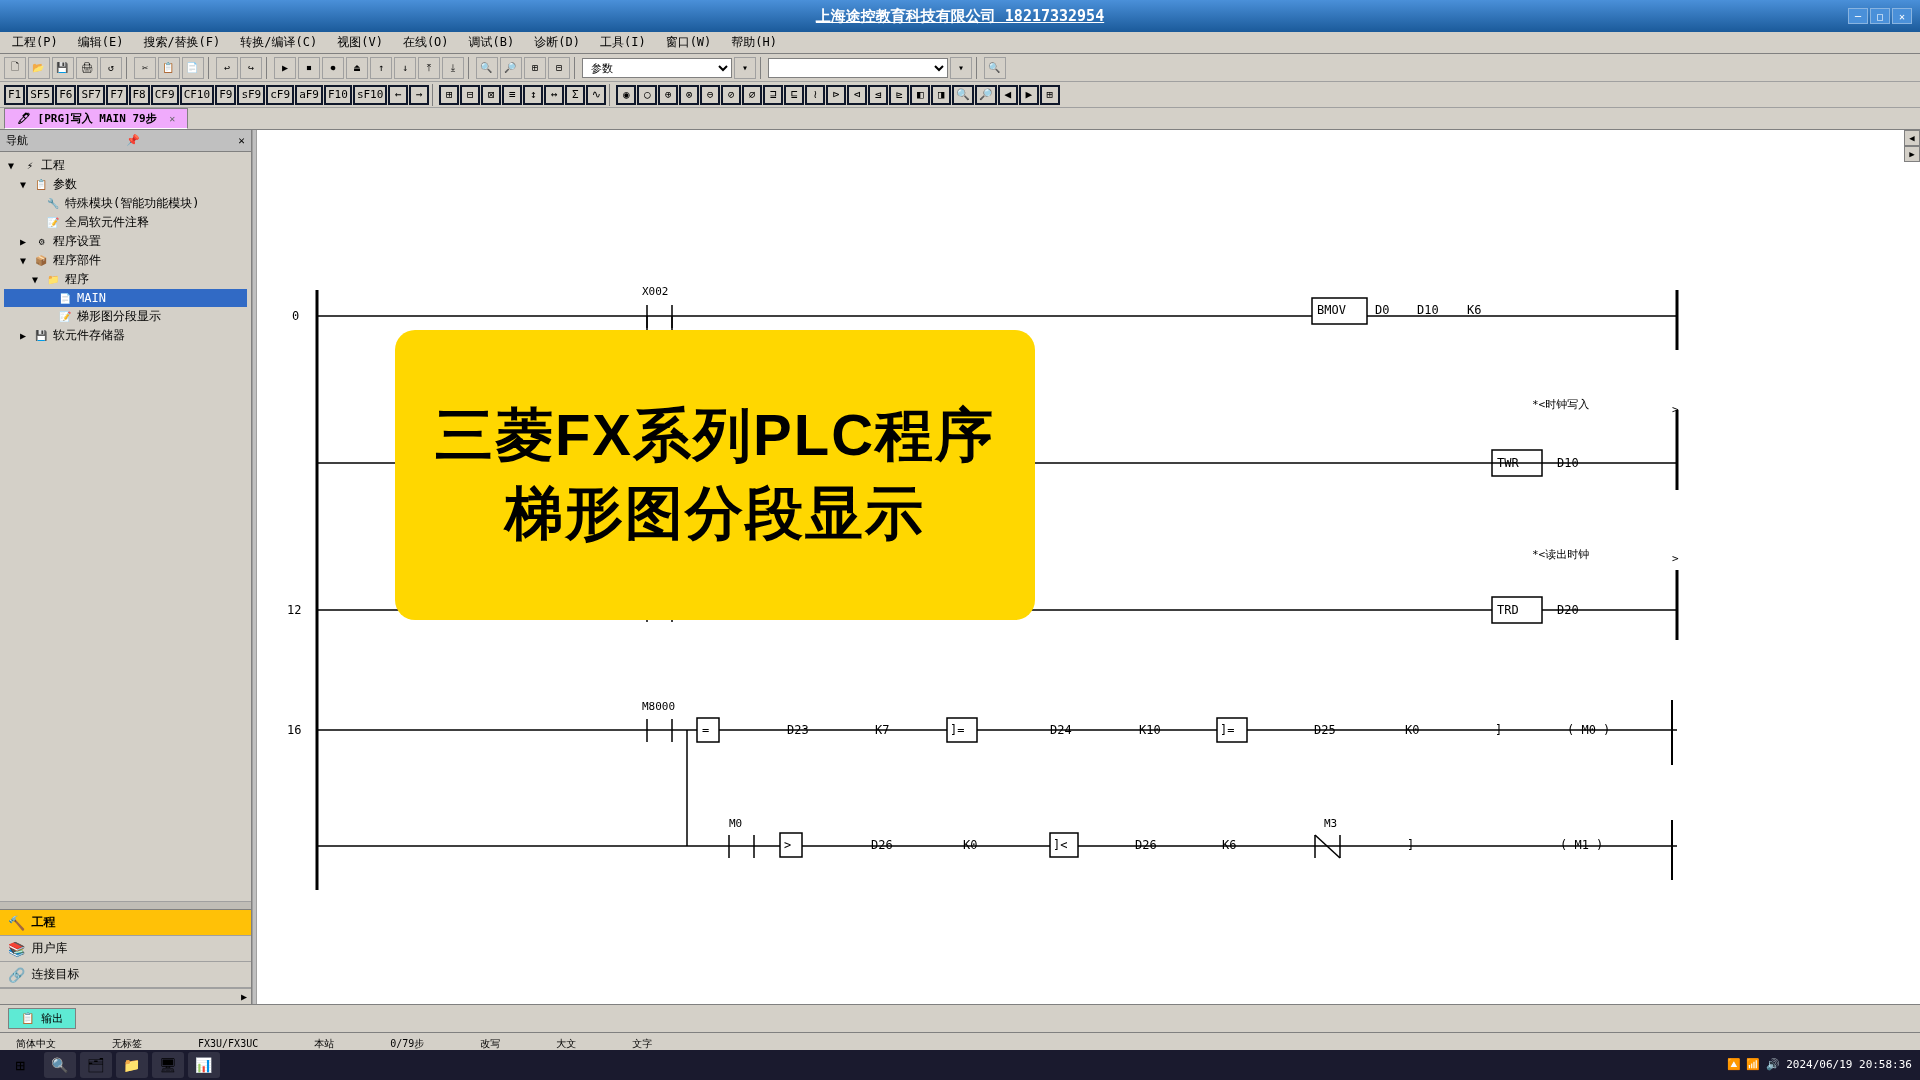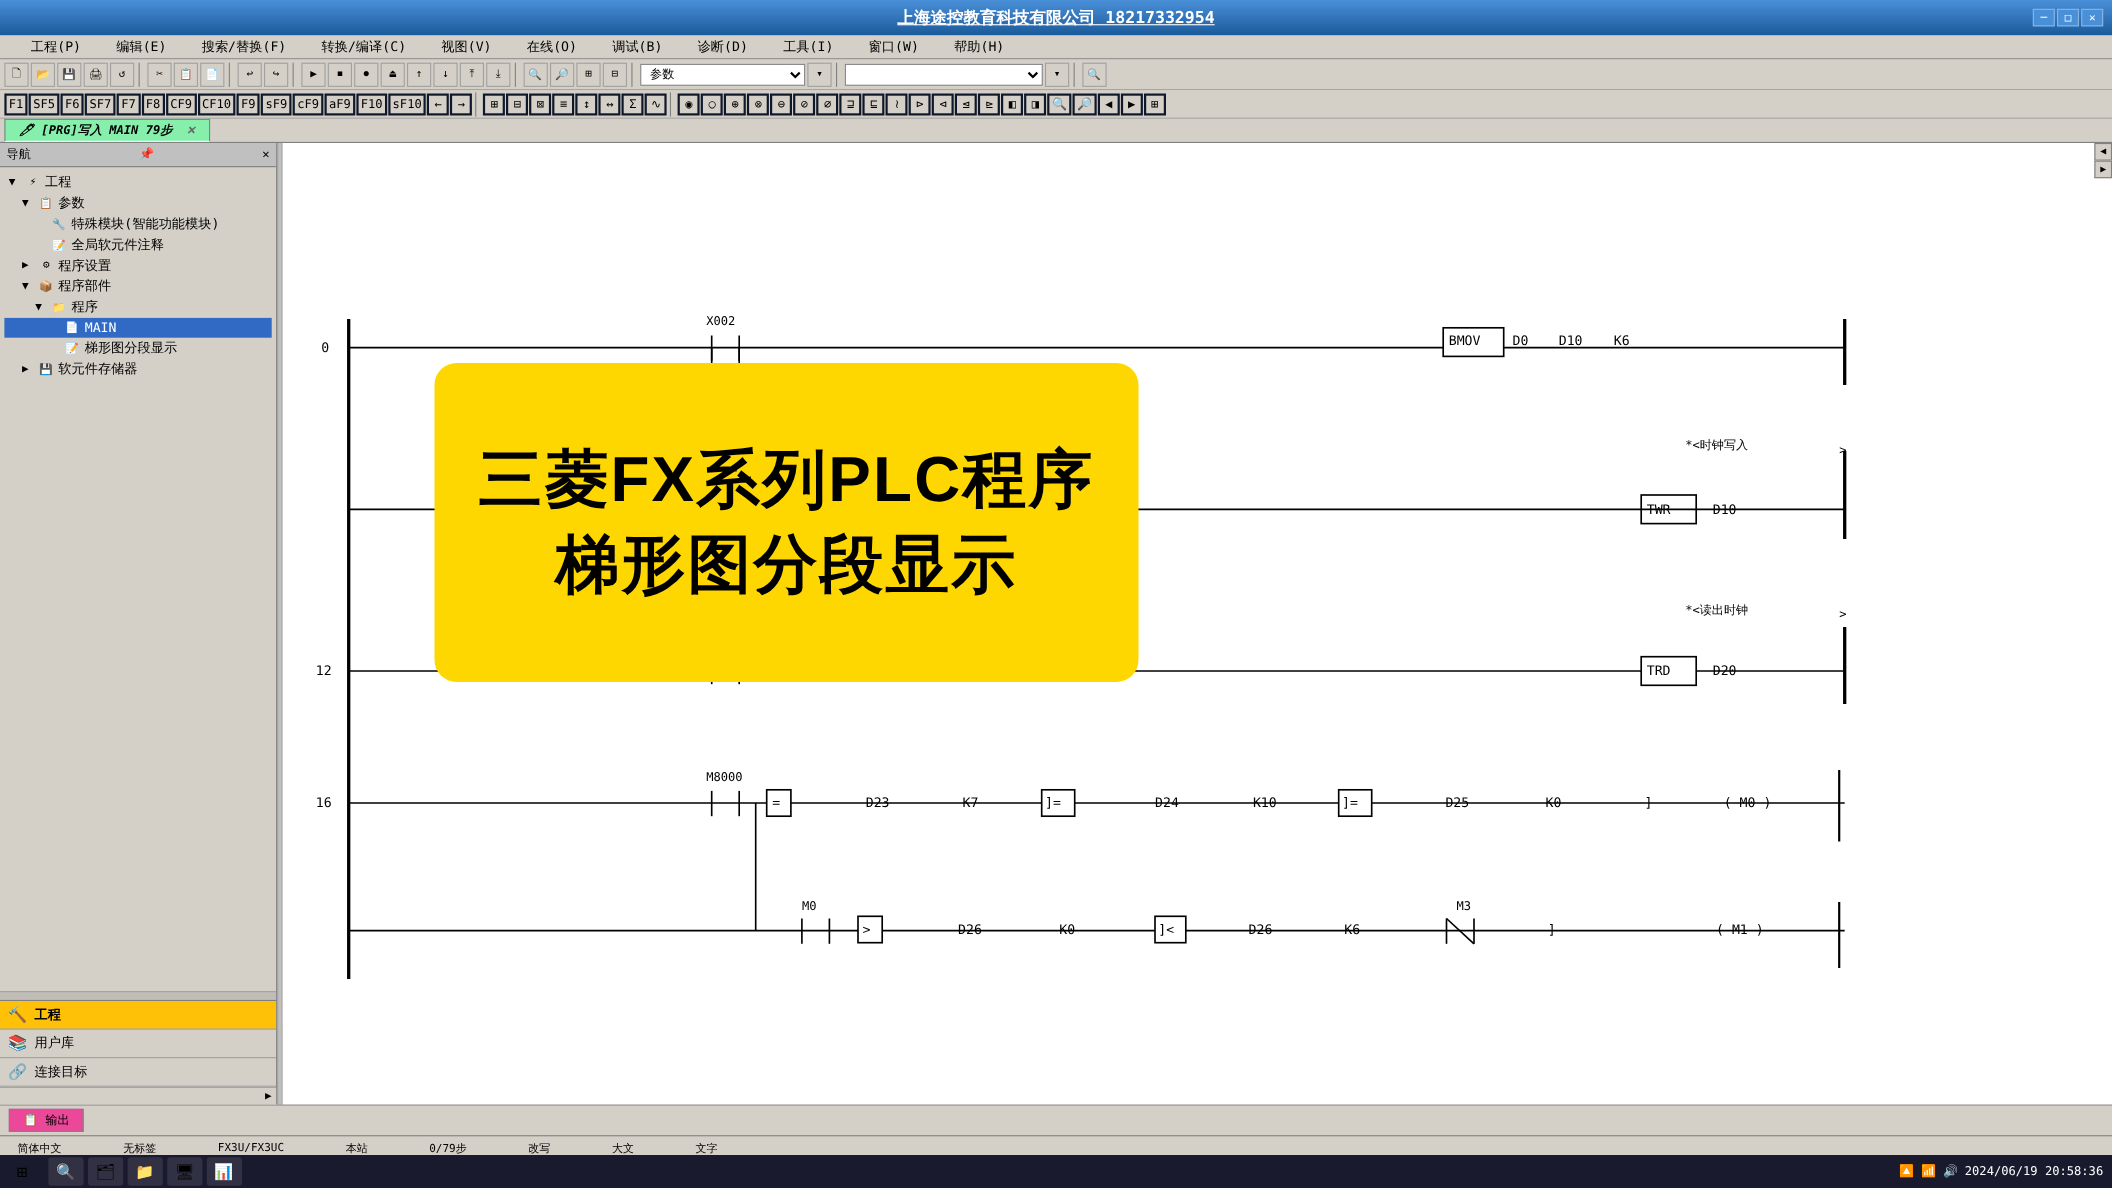--- a/index.html
+++ b/index.html
@@ -45,22 +45,22 @@
       cursor: pointer;
     }
 
     
     #menu-bar {
       height: 22px;
       background: #d4d0c8;
       border-bottom: 1px solid #808080;
       display: flex;
       align-items: center;
-      padding: 0 20px;
-      gap: 16px;
+      padding: 0 4px;
+      gap: 4px;
     }
     .menu-item {
       padding: 2px 8px;
       font-size: 12px;
       cursor: pointer;
       white-space: nowrap;
     }
 
     
     .toolbar {
@@ -138,24 +138,23 @@
     .tab {
       padding: 2px 12px;
       background: #c0c0c0;
       border: 1px solid #808080;
       border-bottom: none;
       font-size: 11px;
       cursor: pointer;
       margin-right: 2px;
     }
     .tab.active {
-      background: #86efac;
+      background: #f0abfc;
       border-bottom: 1px solid #fff;
       font-weight: bold;
-      font-style: italic;
     }
     .tab-close {
       margin-left: 6px;
       font-size: 10px;
       color: #666;
     }
 
     
     #sidebar {
       width: 252px;
@@ -320,21 +319,21 @@
       align-items: center;
       padding: 0 8px;
     }
     .output-tab {
       padding: 2px 12px;
       background: #c0c0c0;
       border: 1px solid #808080;
       font-size: 11px;
       cursor: pointer;
     }
-    .output-tab.active { background: #ec4899; }
+    .output-tab.active { background: #5eead4; }
 
     .sidebar-resize {
       width: 5px;
       background: #c0c0c0;
       border-left: 1px solid #a0a0a0;
       border-right: 1px solid #a0a0a0;
       cursor: col-resize;
     }
   </style>
 </head>

